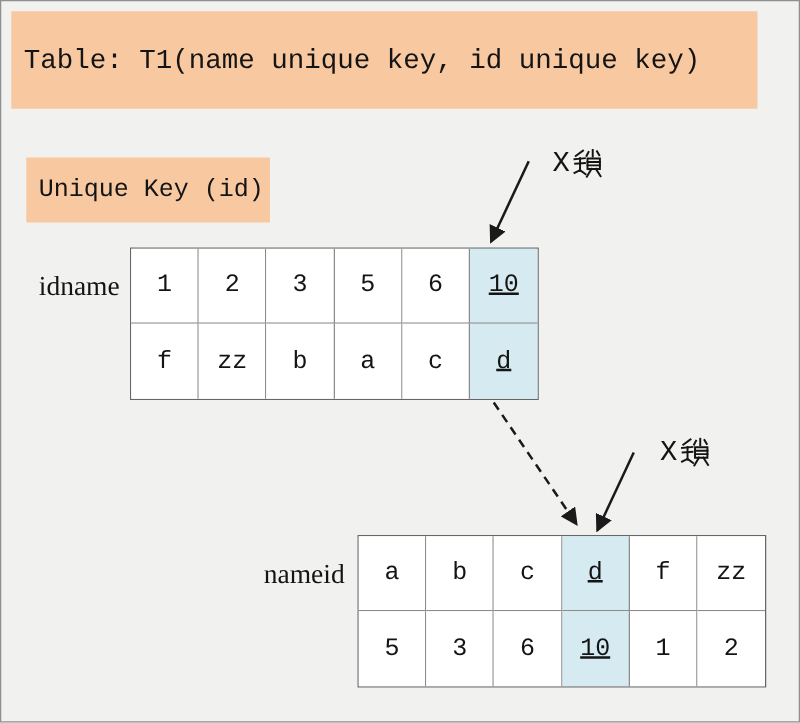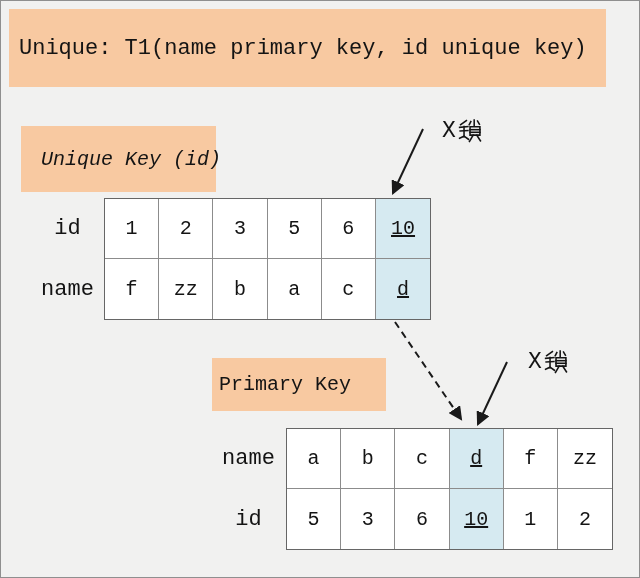--- a/index.html
+++ b/index.html
@@ -22,33 +22,33 @@
     display:flex;
     align-items:center;
     box-sizing:border-box;
     white-space:nowrap;
   }
   .banner.title{
     left:8px;top:8px;width:597px;height:78px;
     padding-left:10px;font-size:22px;letter-spacing:0;
   }
   .banner.sec1{
-    left:20px;top:125px;width:195px;height:66px;
-    padding-left:20px;font-size:20px;font-style:italic;
+    left:20px;top:125px;width:195px;height:52px;
+    padding-left:10px;font-size:20px;
   }
   .banner.sec2{
     left:211px;top:357px;width:174px;height:53px;
     padding-left:7px;font-size:20px;
   }
   .idx-block{
     position:absolute;
     display:flex;
     align-items:flex-start;
   }
-  .hdr-col{display:flex;flex-direction:column;}
+  .hdr-col{display:flex;flex-direction:row;font-family:Liberation Serif, serif;}
   .hdr{
     height:61px;
     display:flex;align-items:center;justify-content:center;
     font-size:22px;
     box-sizing:border-box;
   }
   .cells{
     display:grid;
     grid-template-columns:repeat(6,54.2px);
     grid-auto-rows:60px;
@@ -80,21 +80,21 @@
   .suo path,.suo polyline{
     fill:none;stroke:#141414;stroke-width:6;stroke-linecap:square;stroke-linejoin:miter;
   }
 </style>
 </head>
 <body>
 
 <div class="stage">
 
   <div class="banner title">
-    <span>Unique: T1(name primary key, id unique key)</span>
+    <span>Table: T1(name unique key, id unique key)</span>
   </div>
 
   <div class="banner sec1">
     <span>Unique Key (id)</span>
   </div>
 
   <div class="idx-block" style="left:20px;top:197px">
     <div class="hdr-col" style="width:73px;padding-left:10px">
       <div class="hdr">id</div>
       <div class="hdr">name</div>
@@ -108,23 +108,20 @@
       <div class="cell hl">10</div>
       <div class="cell">f</div>
       <div class="cell">zz</div>
       <div class="cell">b</div>
       <div class="cell">a</div>
       <div class="cell">c</div>
       <div class="cell hl">d</div>
     </div>
   </div>
 
-  <div class="banner sec2">
-    <span>Primary Key</span>
-  </div>
 
   <div class="idx-block" style="left:210px;top:427px">
     <div class="hdr-col" style="width:75px">
       <div class="hdr">name</div>
       <div class="hdr">id</div>
     </div>
     <div class="cells">
       <div class="cell">a</div>
       <div class="cell">b</div>
       <div class="cell">c</div>

